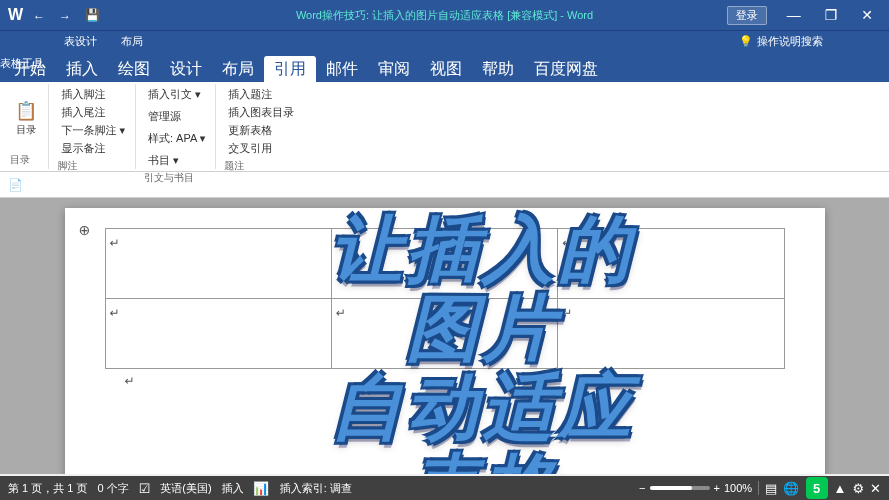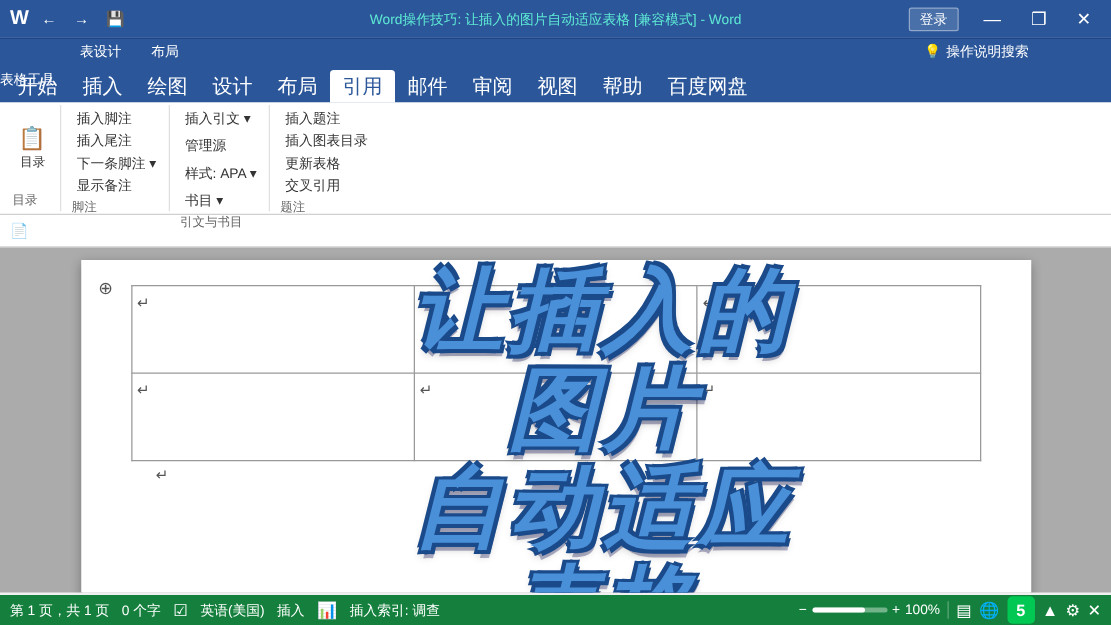--- a/index.html
+++ b/index.html
@@ -248,21 +248,21 @@
         -3px 3px 0 #1a4a8a,
         3px 3px 0 #1a4a8a,
         0 4px 8px rgba(0,0,0,0.3),
         2px 6px 0 rgba(0,0,80,0.3);
       letter-spacing: 4px;
     }
 
     
     #statusbar {
       height: 24px;
-      background: #15803d;
+      background: #404040;
       display: flex;
       align-items: center;
       padding: 0 8px;
       color: white;
       font-size: 11px;
       gap: 10px;
       position: absolute;
       bottom: 0;
       width: 100%;
     }

